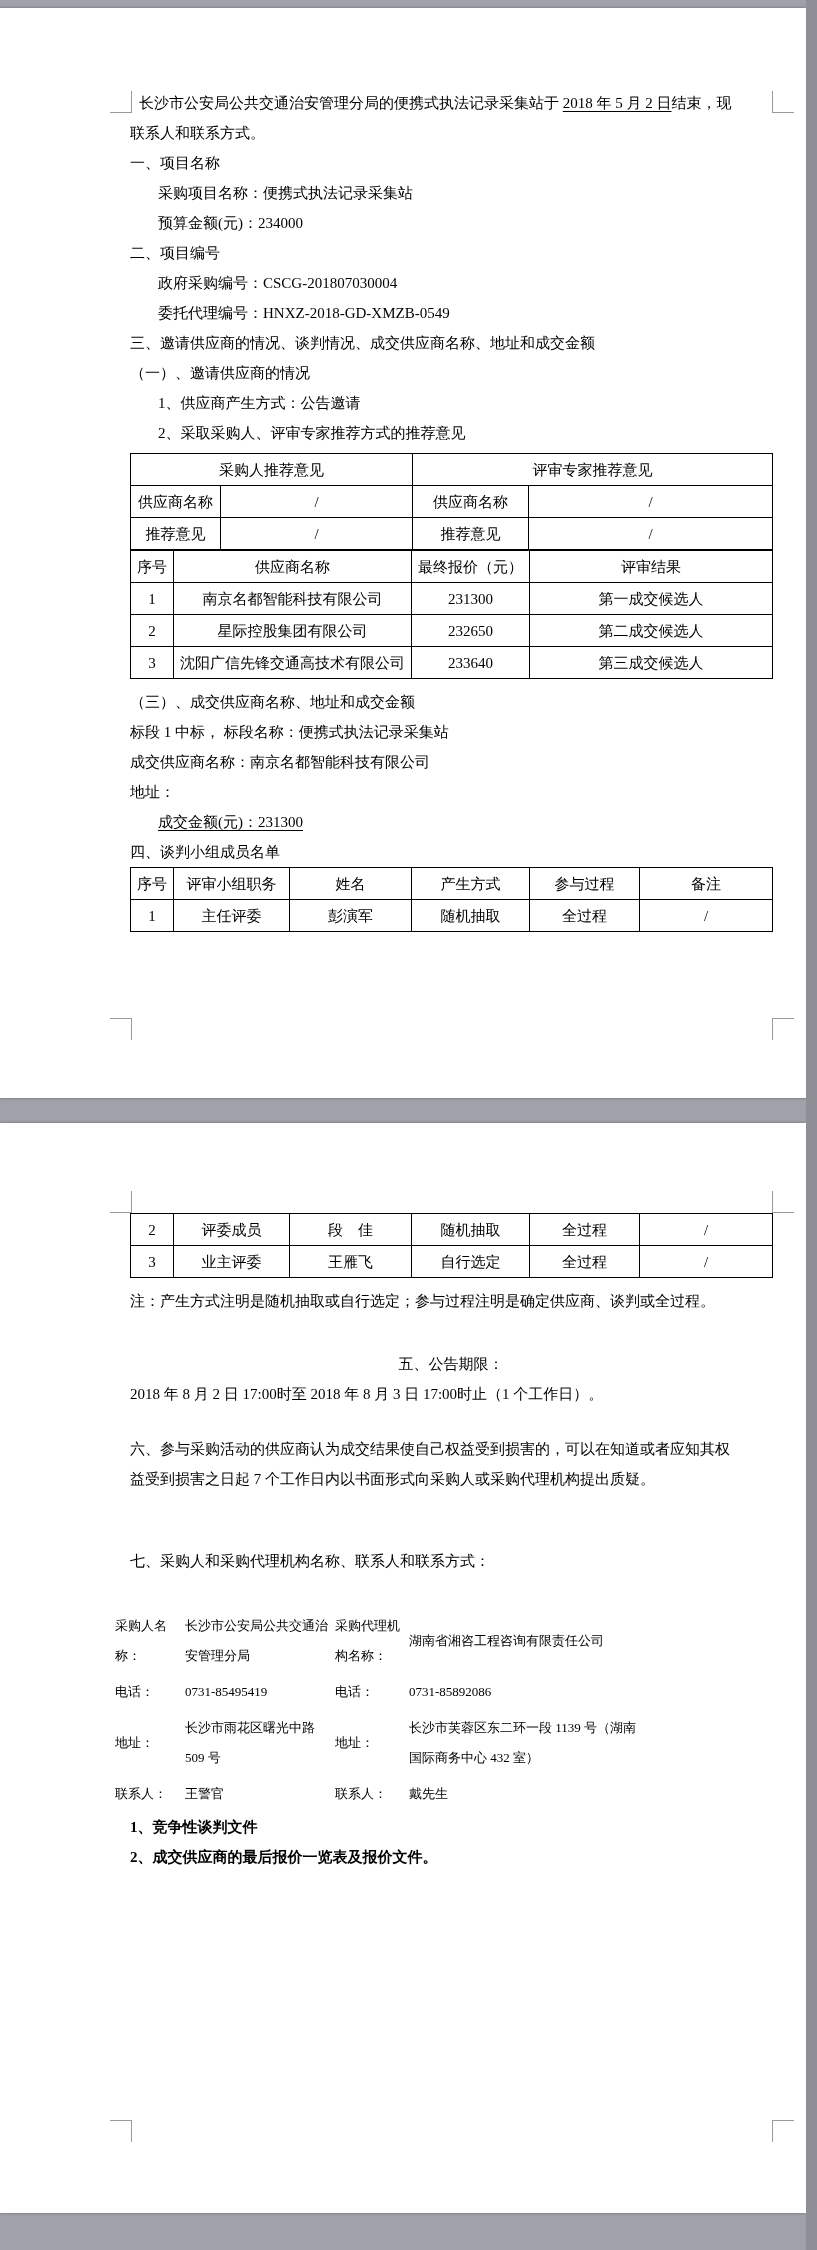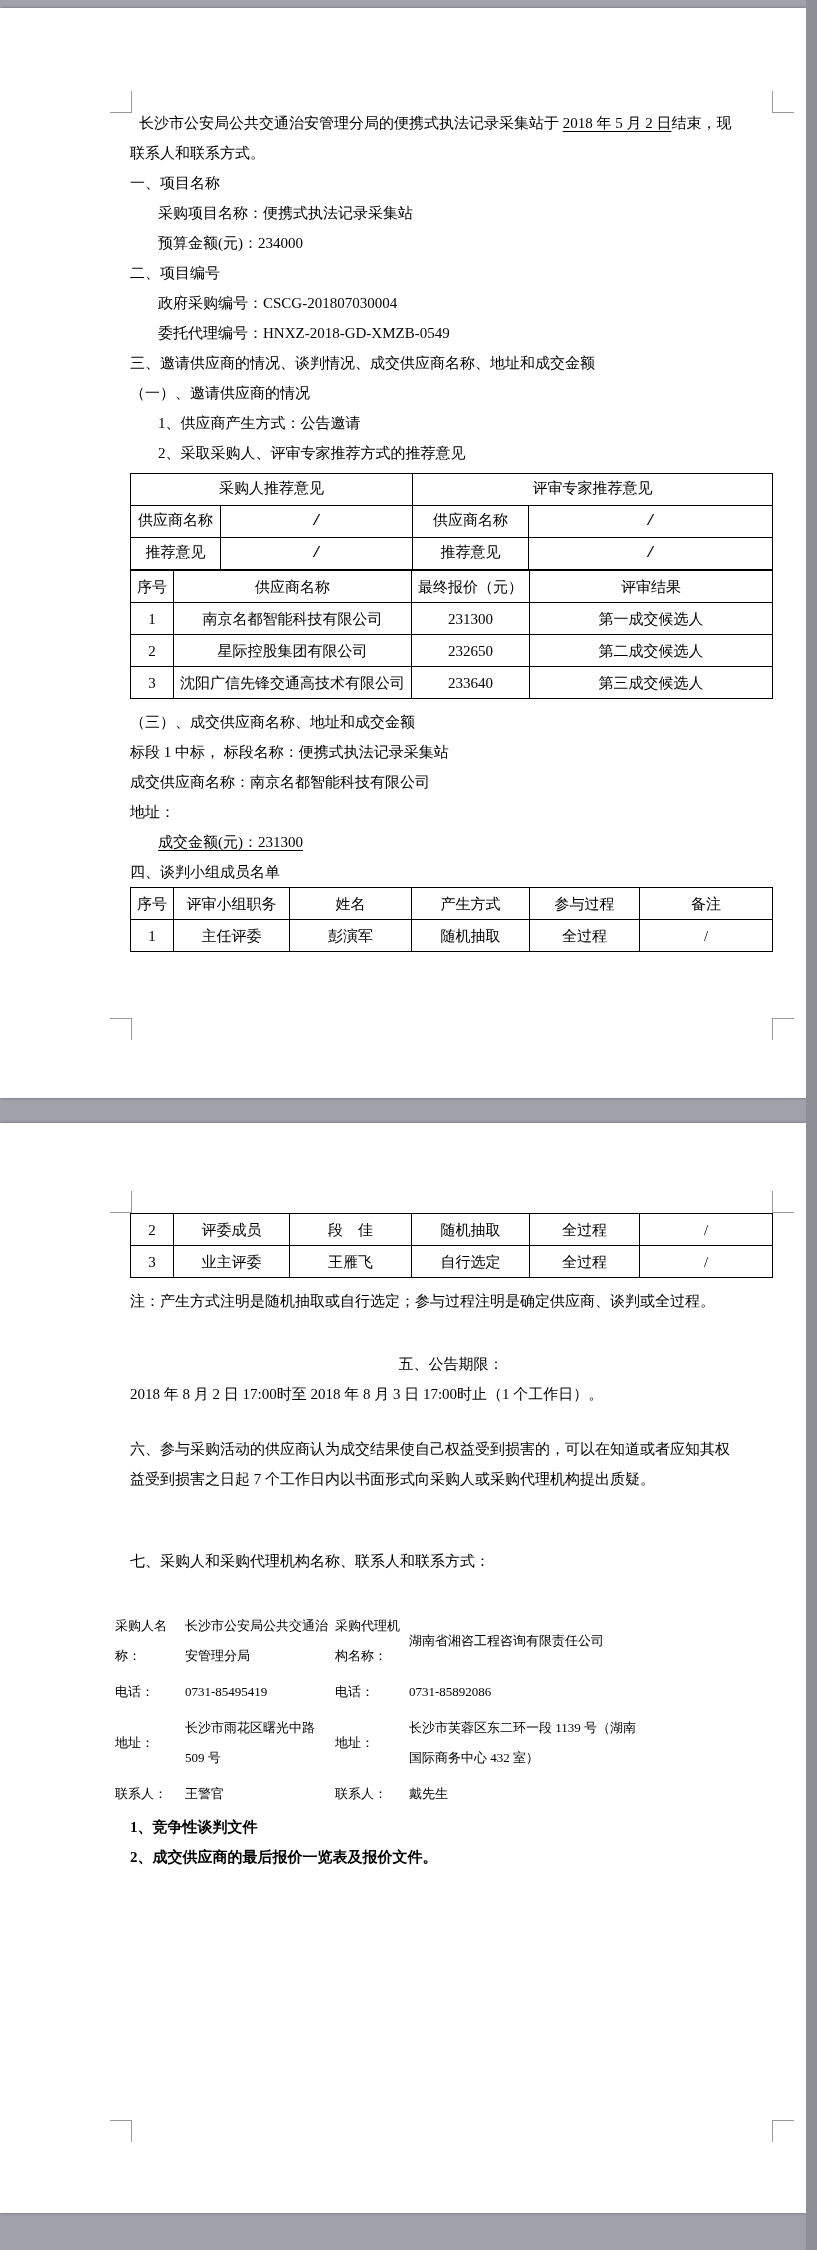--- a/index.html
+++ b/index.html
@@ -21,28 +21,28 @@
   }
   #page1 { top: 8px;    height: 1090px; }
   #page2 { top: 1123px; height: 1090px; }
   .content {
     position: relative;
     height: 100%;
     padding: 0 34px 0 130px;
     font-size: 15px;
     line-height: 30px;
   }
-  #page1 .content { padding-top: 100px; }
+  #page1 .content { padding-top: 80px; }
   #page2 .content { padding-top: 90px; }
   p { margin: 0; }
   .ind { margin-left: 28px; }
   .intro { text-indent: 9px; }
   .u { text-decoration: underline; text-underline-offset: 3px; }
   .bold { font-weight: 700; }
-  .mt5  { margin-top: 5px; font-family: Liberation Mono, monospace; }
+  .mt5  { margin-top: 5px; }
   .mt8  { margin-top: 8px; }
   .mt25 { margin-top: 25px; }
   .mt33 { margin-top: 33px; text-align: center; }
   .mt52 { margin-top: 52px; }
   .mt54 { margin-top: 54px; }
 
   table.doc {
     border-collapse: collapse;
     table-layout: fixed;
     width: 642px;

